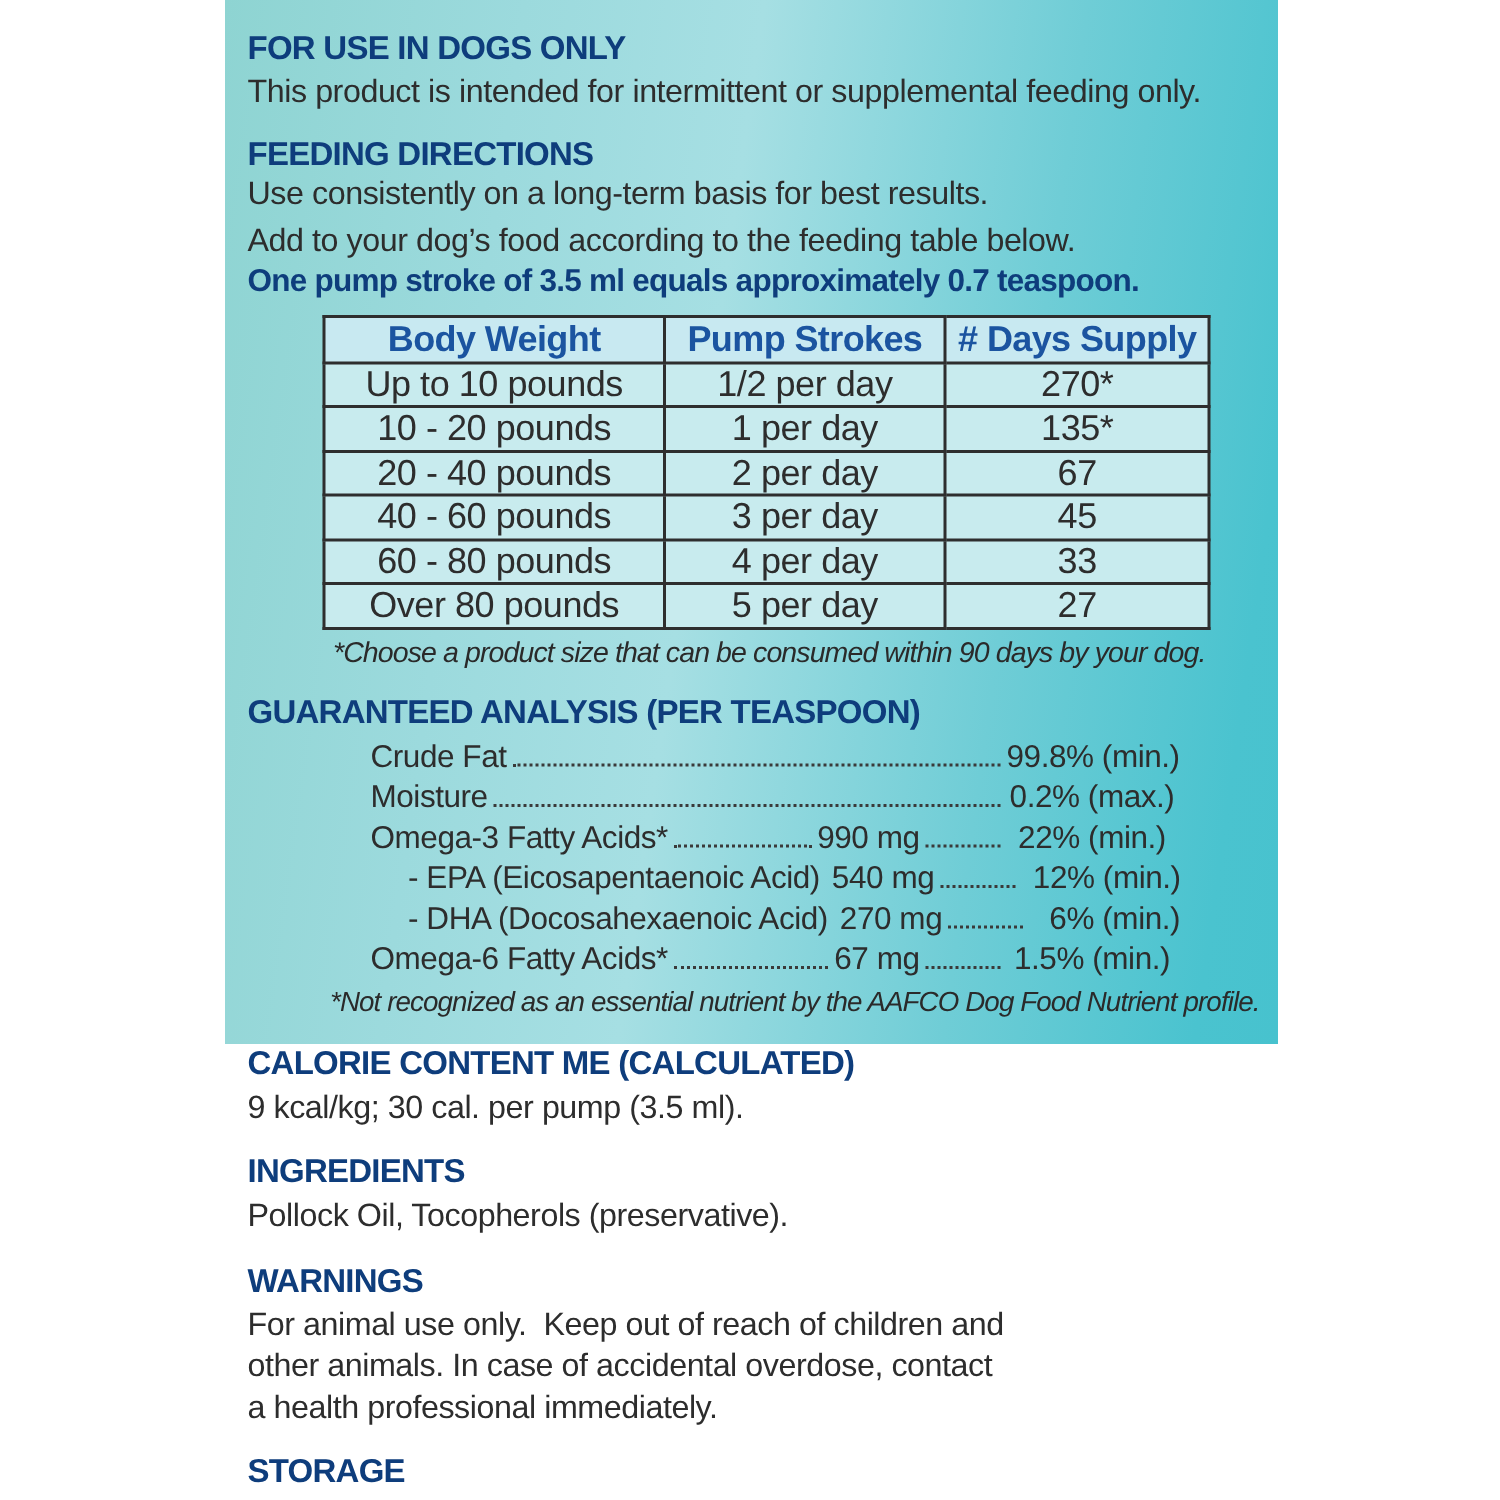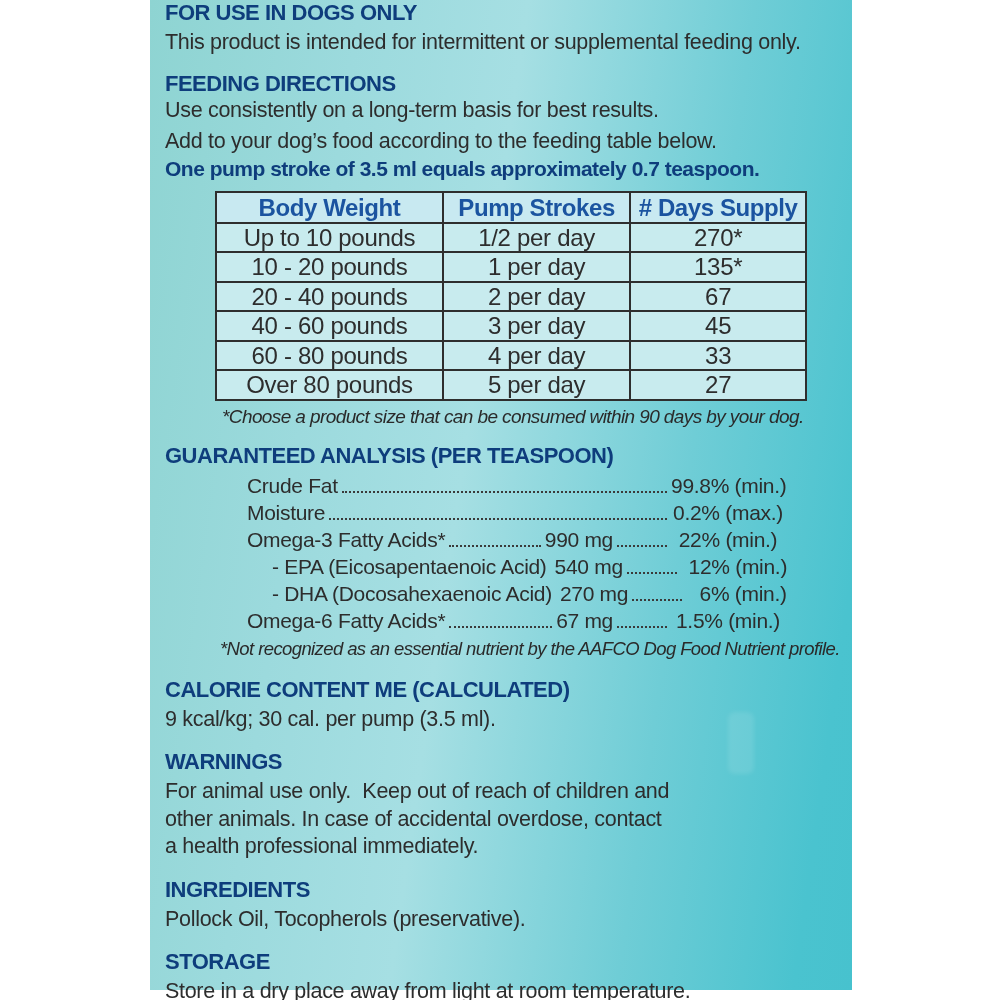--- a/index.html
+++ b/index.html
@@ -10,23 +10,23 @@
     --table-header-bg:#c8e9f1;
     --table-cell-bg:#c8ebee;
     --grad-left:#8ed4d2;
     --grad-mid:#a6dfe3;
     --grad-right:#47c2ce;
   }
   *{margin:0;padding:0;box-sizing:border-box;}
   html,body{width:1000px;height:1000px;background:#ffffff;overflow:hidden;}
   body{font-family:"Liberation Sans",sans-serif;color:var(--body-text);}
   .label-panel{
-    position:absolute;left:150px;top:0;width:702px;height:990px;
+    position:absolute;left:150px;top:0;width:702px;height:696px;
     background:linear-gradient(98deg,var(--grad-left) 0%,#9cdadd 25%,var(--grad-mid) 45%,#6fcdd6 72%,#4ac3cf 93%,var(--grad-right) 100%);
-    padding:0 10px 0 15px;
+    padding:19px 10px 0 15px;
   }
   .artifact{
     position:absolute;left:578px;top:712px;width:26px;height:62px;
     background:rgba(255,255,255,0.10);border-radius:7px;filter:blur(2px);
   }
   h2{
     color:var(--heading);font-size:22px;font-weight:700;letter-spacing:-0.5px;
     line-height:1.18;white-space:pre;
   }
   .line{
@@ -173,30 +173,30 @@
     </div>
     <div class="footnote ga-footnote">*Not recognized as an essential nutrient by the AAFCO Dog Food Nutrient profile.</div>
   </section>
 
   <section style="margin-top:17px;">
     <h2>CALORIE CONTENT ME (CALCULATED)</h2>
     <div class="line mt-small">9 kcal/kg; 30 cal. per pump (3.5 ml).</div>
   </section>
 
   <section style="margin-top:16px;">
+    <h2>INGREDIENTS</h2>
+    <div class="line mt-small">Pollock Oil, Tocopherols (preservative).</div>
+  </section>
+
+  <section style="margin-top:16px;">
     <h2>WARNINGS</h2>
     <div class="line mt-small">For animal use only.  Keep out of reach of children and</div>
     <div class="line">other animals. In case of accidental overdose, contact</div>
     <div class="line">a health professional immediately.</div>
   </section>
 
   <section style="margin-top:16px;">
-    <h2>INGREDIENTS</h2>
-    <div class="line mt-small">Pollock Oil, Tocopherols (preservative).</div>
-  </section>
-
-  <section style="margin-top:16px;">
     <h2>STORAGE</h2>
     <div class="line mt-small">Store in a dry place away from light at room temperature.</div>
   </section>
 
   <div class="artifact"></div>
 </div>
 
 </body></html>

